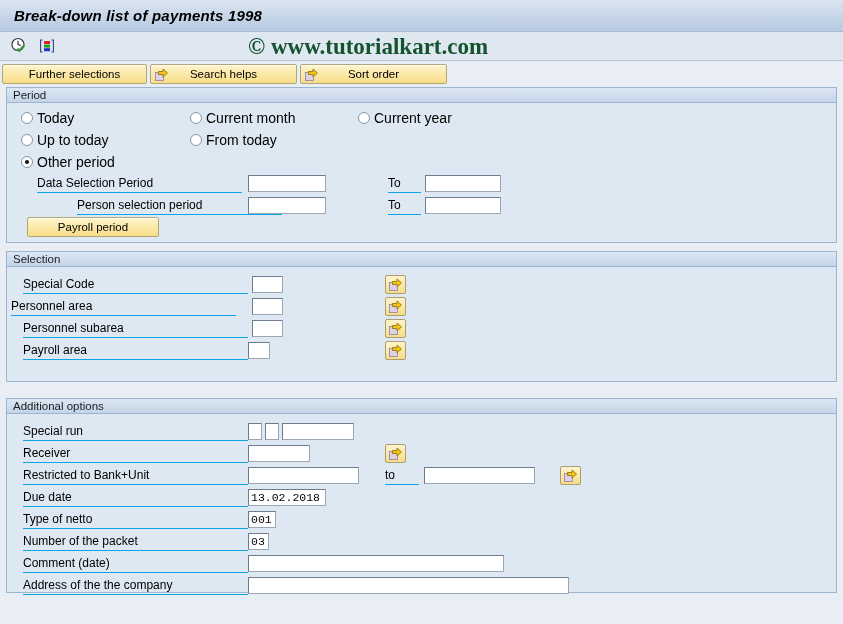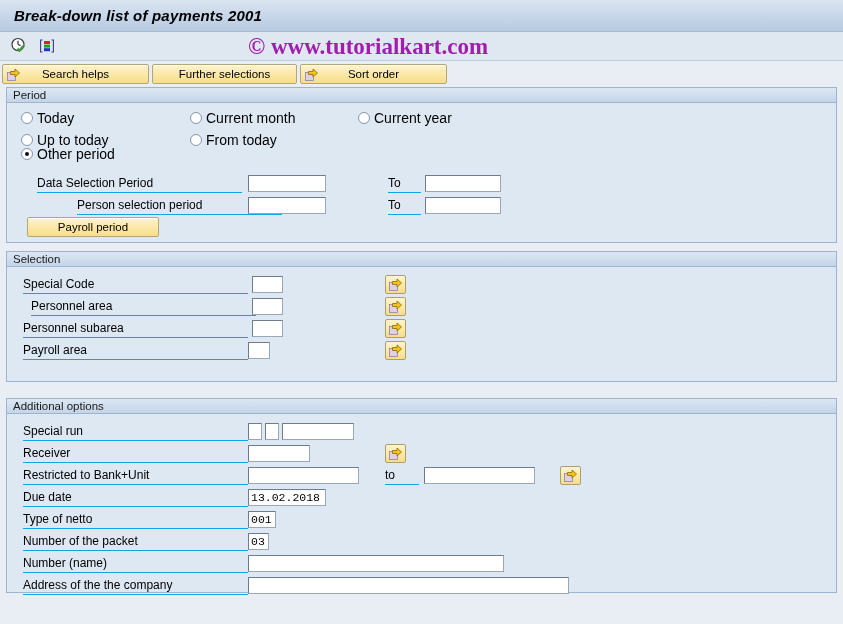--- a/index.html
+++ b/index.html
@@ -57,21 +57,21 @@
   }
 
   
   .watermark {
     position: absolute;
     left: 248px;
     top: 34px;
     font-family: "Liberation Serif", serif;
     font-size: 23px;
     font-weight: bold;
-    color: #a21caf;
+    color: #14532d;
     white-space: nowrap;
     pointer-events: none;
   }
 
   
   .btnstrip {
     height: 26px;
     background: #e9eef5;
     display: flex;
     align-items: center;
@@ -184,21 +184,21 @@
     display: inline-flex;
     align-items: center;
     justify-content: center;
     cursor: pointer;
   }
 </style>
 </head>
 <body>
 
 <div class="titlebar">
-  <span class="title">Break-down list of payments 2001</span>
+  <span class="title">Break-down list of payments 1998</span>
 </div>
 
 <div class="toolbar">
   <span class="tb-icon">
     <svg width="18" height="18" viewBox="0 0 18 18">
       <circle cx="8" cy="7.5" r="6" fill="#ffffff" stroke="#3a3a3a" stroke-width="1.2"></circle>
       <line x1="8" y1="7.5" x2="8" y2="3.8" stroke="#222" stroke-width="1.1"></line>
       <line x1="8" y1="7.5" x2="10.6" y2="8.6" stroke="#222" stroke-width="1.1"></line>
       <path d="M7 12.5 L9.3 15 L14.5 9.5 L13 8.3 L9.3 12.3 L8.3 11.3 Z" fill="#3fa13f" stroke="#2a7a2a" stroke-width=".6"></path>
     </svg>
@@ -210,31 +210,31 @@
       <rect x="6" y="4" width="6" height="3" fill="#e02020"></rect>
       <rect x="6" y="7.6" width="6" height="3" fill="#19a019"></rect>
       <rect x="6" y="11.2" width="6" height="3" fill="#1d30d0"></rect>
     </svg>
   </span>
 </div>
 
 <div class="watermark">© www.tutorialkart.com</div>
 
 <div class="btnstrip">
+  <div class="sapbtn btn-further">
+    <span class="lbl">Further selections</span>
+  </div>
   <div class="sapbtn btn-search">
     <span class="arrow-ic">
       <svg width="15" height="15" viewBox="0 0 15 15">
         <rect x="1.5" y="5.5" width="8" height="8" fill="#ded0e8" stroke="#8f82a0" stroke-width=".8"></rect>
         <path d="M4.5 4.5 L9 4.5 L9 2 L13.5 6 L9 10 L9 7.5 L4.5 7.5 Z" fill="#f5c21a" stroke="#8a6d00" stroke-width=".8" stroke-linejoin="round"></path>
       </svg>
     </span>
     <span class="lbl">Search helps</span>
-  </div>
-  <div class="sapbtn btn-further">
-    <span class="lbl">Further selections</span>
   </div>
   <div class="sapbtn btn-sort">
     <span class="arrow-ic">
       <svg width="15" height="15" viewBox="0 0 15 15">
         <rect x="1.5" y="5.5" width="8" height="8" fill="#ded0e8" stroke="#8f82a0" stroke-width=".8"></rect>
         <path d="M4.5 4.5 L9 4.5 L9 2 L13.5 6 L9 10 L9 7.5 L4.5 7.5 Z" fill="#f5c21a" stroke="#8a6d00" stroke-width=".8" stroke-linejoin="round"></path>
       </svg>
     </span>
     <span class="lbl">Sort order</span>
   </div>
@@ -259,21 +259,21 @@
 
     <div class="abs radio-row" style="left:14px; top:28px;">
       <span class="radio"></span>
       <span class="radio-lbl">Up to today</span>
     </div>
     <div class="abs radio-row" style="left:183px; top:28px;">
       <span class="radio"></span>
       <span class="radio-lbl">From today</span>
     </div>
 
-    <div class="abs radio-row" style="left:14px; top:42px;">
+    <div class="abs radio-row" style="left:14px; top:50px;">
       <span class="radio checked"></span>
       <span class="radio-lbl">Other period</span>
     </div>
 
     <div class="abs lbl-under" style="left:30px; top:71px; width:205px;">Data Selection Period</div>
     <div class="abs fld" style="left:241px; top:72px; width:78px;"></div>
     <div class="abs lbl-under" style="left:381px; top:71px; width:33px;">To</div>
     <div class="abs fld" style="left:418px; top:72px; width:76px;"></div>
 
     <div class="abs lbl-under" style="left:30px; top:93px; width:205px;margin-left:40px;">Person selection period</div>
@@ -293,21 +293,21 @@
 
     <div class="abs lbl-under" style="left:16px; top:8px; width:225px;">Special Code</div>
     <div class="abs fld" style="left:245px; top:9px; width:31px;"></div>
     <div class="abs sel-btn" style="left:378px; top:8px;">
       <svg width="15" height="15" viewBox="0 0 15 15">
         <rect x="1.5" y="5.5" width="8" height="8" fill="#ded0e8" stroke="#8f82a0" stroke-width=".8"></rect>
         <path d="M4.5 4.5 L9 4.5 L9 2 L13.5 6 L9 10 L9 7.5 L4.5 7.5 Z" fill="#f5c21a" stroke="#8a6d00" stroke-width=".8" stroke-linejoin="round"></path>
       </svg>
     </div>
 
-    <div class="abs lbl-under" style="left:24px; top:30px; width:225px;">Personnel area</div>
+    <div class="abs lbl-under" style="left:4px; top:30px; width:225px;">Personnel area</div>
     <div class="abs fld" style="left:245px; top:31px; width:31px;"></div>
     <div class="abs sel-btn" style="left:378px; top:30px;">
       <svg width="15" height="15" viewBox="0 0 15 15">
         <rect x="1.5" y="5.5" width="8" height="8" fill="#ded0e8" stroke="#8f82a0" stroke-width=".8"></rect>
         <path d="M4.5 4.5 L9 4.5 L9 2 L13.5 6 L9 10 L9 7.5 L4.5 7.5 Z" fill="#f5c21a" stroke="#8a6d00" stroke-width=".8" stroke-linejoin="round"></path>
       </svg>
     </div>
 
     <div class="abs lbl-under" style="left:16px; top:52px; width:225px;">Personnel subarea</div>
     <div class="abs fld" style="left:245px; top:53px; width:31px;"></div>
@@ -360,19 +360,19 @@
 
     <div class="abs lbl-under" style="left:16px; top:74px; width:225px;">Due date</div>
     <div class="abs fld" style="left:241px; top:75px; width:78px;">13.02.2018</div>
 
     <div class="abs lbl-under" style="left:16px; top:96px; width:225px;">Type of netto</div>
     <div class="abs fld" style="left:241px; top:97px; width:28px;">001</div>
 
     <div class="abs lbl-under" style="left:16px; top:118px; width:225px;">Number of the packet</div>
     <div class="abs fld" style="left:241px; top:119px; width:21px;">03</div>
 
-    <div class="abs lbl-under" style="left:16px; top:140px; width:225px;">Number (name)</div>
+    <div class="abs lbl-under" style="left:16px; top:140px; width:225px;">Comment (date)</div>
     <div class="abs fld" style="left:241px; top:141px; width:256px;"></div>
 
     <div class="abs lbl-under" style="left:16px; top:162px; width:225px;">Address of the the company</div>
     <div class="abs fld" style="left:241px; top:163px; width:321px;"></div>
   </div>
 </div>
 
 </body></html>

